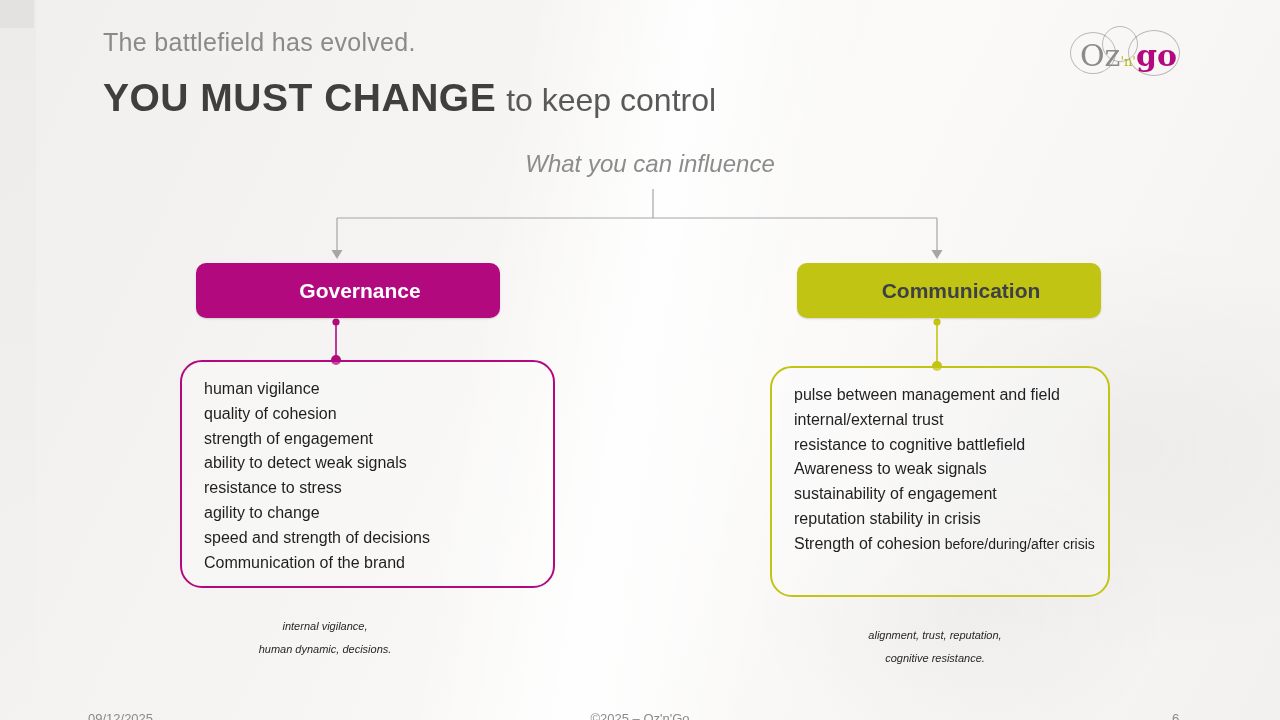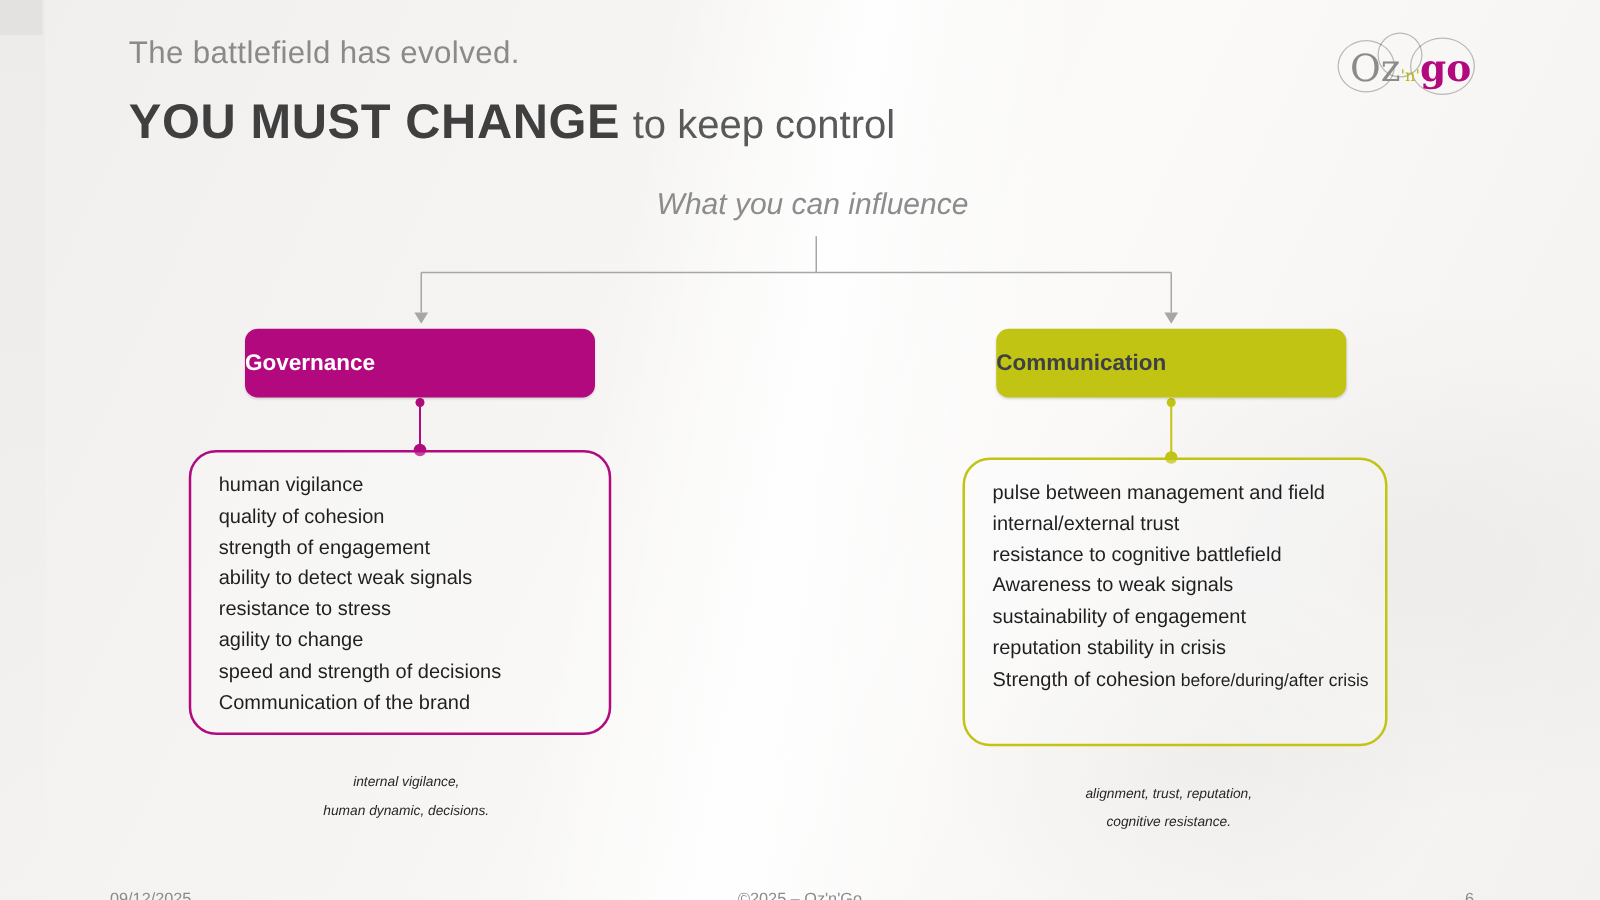--- a/index.html
+++ b/index.html
@@ -41,29 +41,29 @@
   svg.overlay{position:absolute;left:0;top:0;width:1280px;height:720px;pointer-events:none;}
   .tree-line{stroke:var(--gray-line);stroke-width:1.2;fill:none;}
   .tree-arrow{fill:var(--gray-line);}
   .stem-gov{stroke:var(--magenta);stroke-width:1.6;}
   .dot-gov{fill:var(--magenta);}
   .stem-com{stroke:var(--green);stroke-width:1.6;}
   .dot-com{fill:var(--green);}
 
   
   .head-box{position:absolute;width:280px;height:55px;border-radius:10px;
-    display:flex;align-items:center;justify-content:flex-start;
-    font-size:18px;font-weight:bold;box-shadow:0 1px 2px rgba(0,0,0,0.15);}
+    display:flex;align-items:center;justify-content:center;
+    font-size:21px;font-weight:bold;box-shadow:0 1px 2px rgba(0,0,0,0.15);padding-left:24px;}
   .head-gov{left:196px;top:263px;background:var(--magenta);color:#ffffff;}
   .head-com{left:797px;top:263px;background:var(--green);color:#3d4045;}
 
   
   .list-box{position:absolute;border-radius:22px;background:rgba(255,255,255,0.25);
     padding:15px 20px 10px 22px;box-sizing:border-box;}
-  .list-gov{left:151px;top:360px;width:338px;height:228px;border:2px solid var(--magenta);}
+  .list-gov{left:180px;top:360px;width:375px;height:228px;border:2px solid var(--magenta);}
   .list-com{left:770px;top:366px;width:340px;height:231px;border:2px solid var(--green);}
   .list-item{font-size:16px;line-height:24.8px;color:#1f1f1f;white-space:nowrap;}
   .item-suffix{font-size:14px;color:#1f1f1f;}
 
   
   .caption{position:absolute;width:320px;text-align:center;font-size:11px;
     font-style:italic;color:#262626;line-height:23px;}
   .cap-gov{left:165px;top:615px;}
   .cap-com{left:775px;top:624px;}
 

